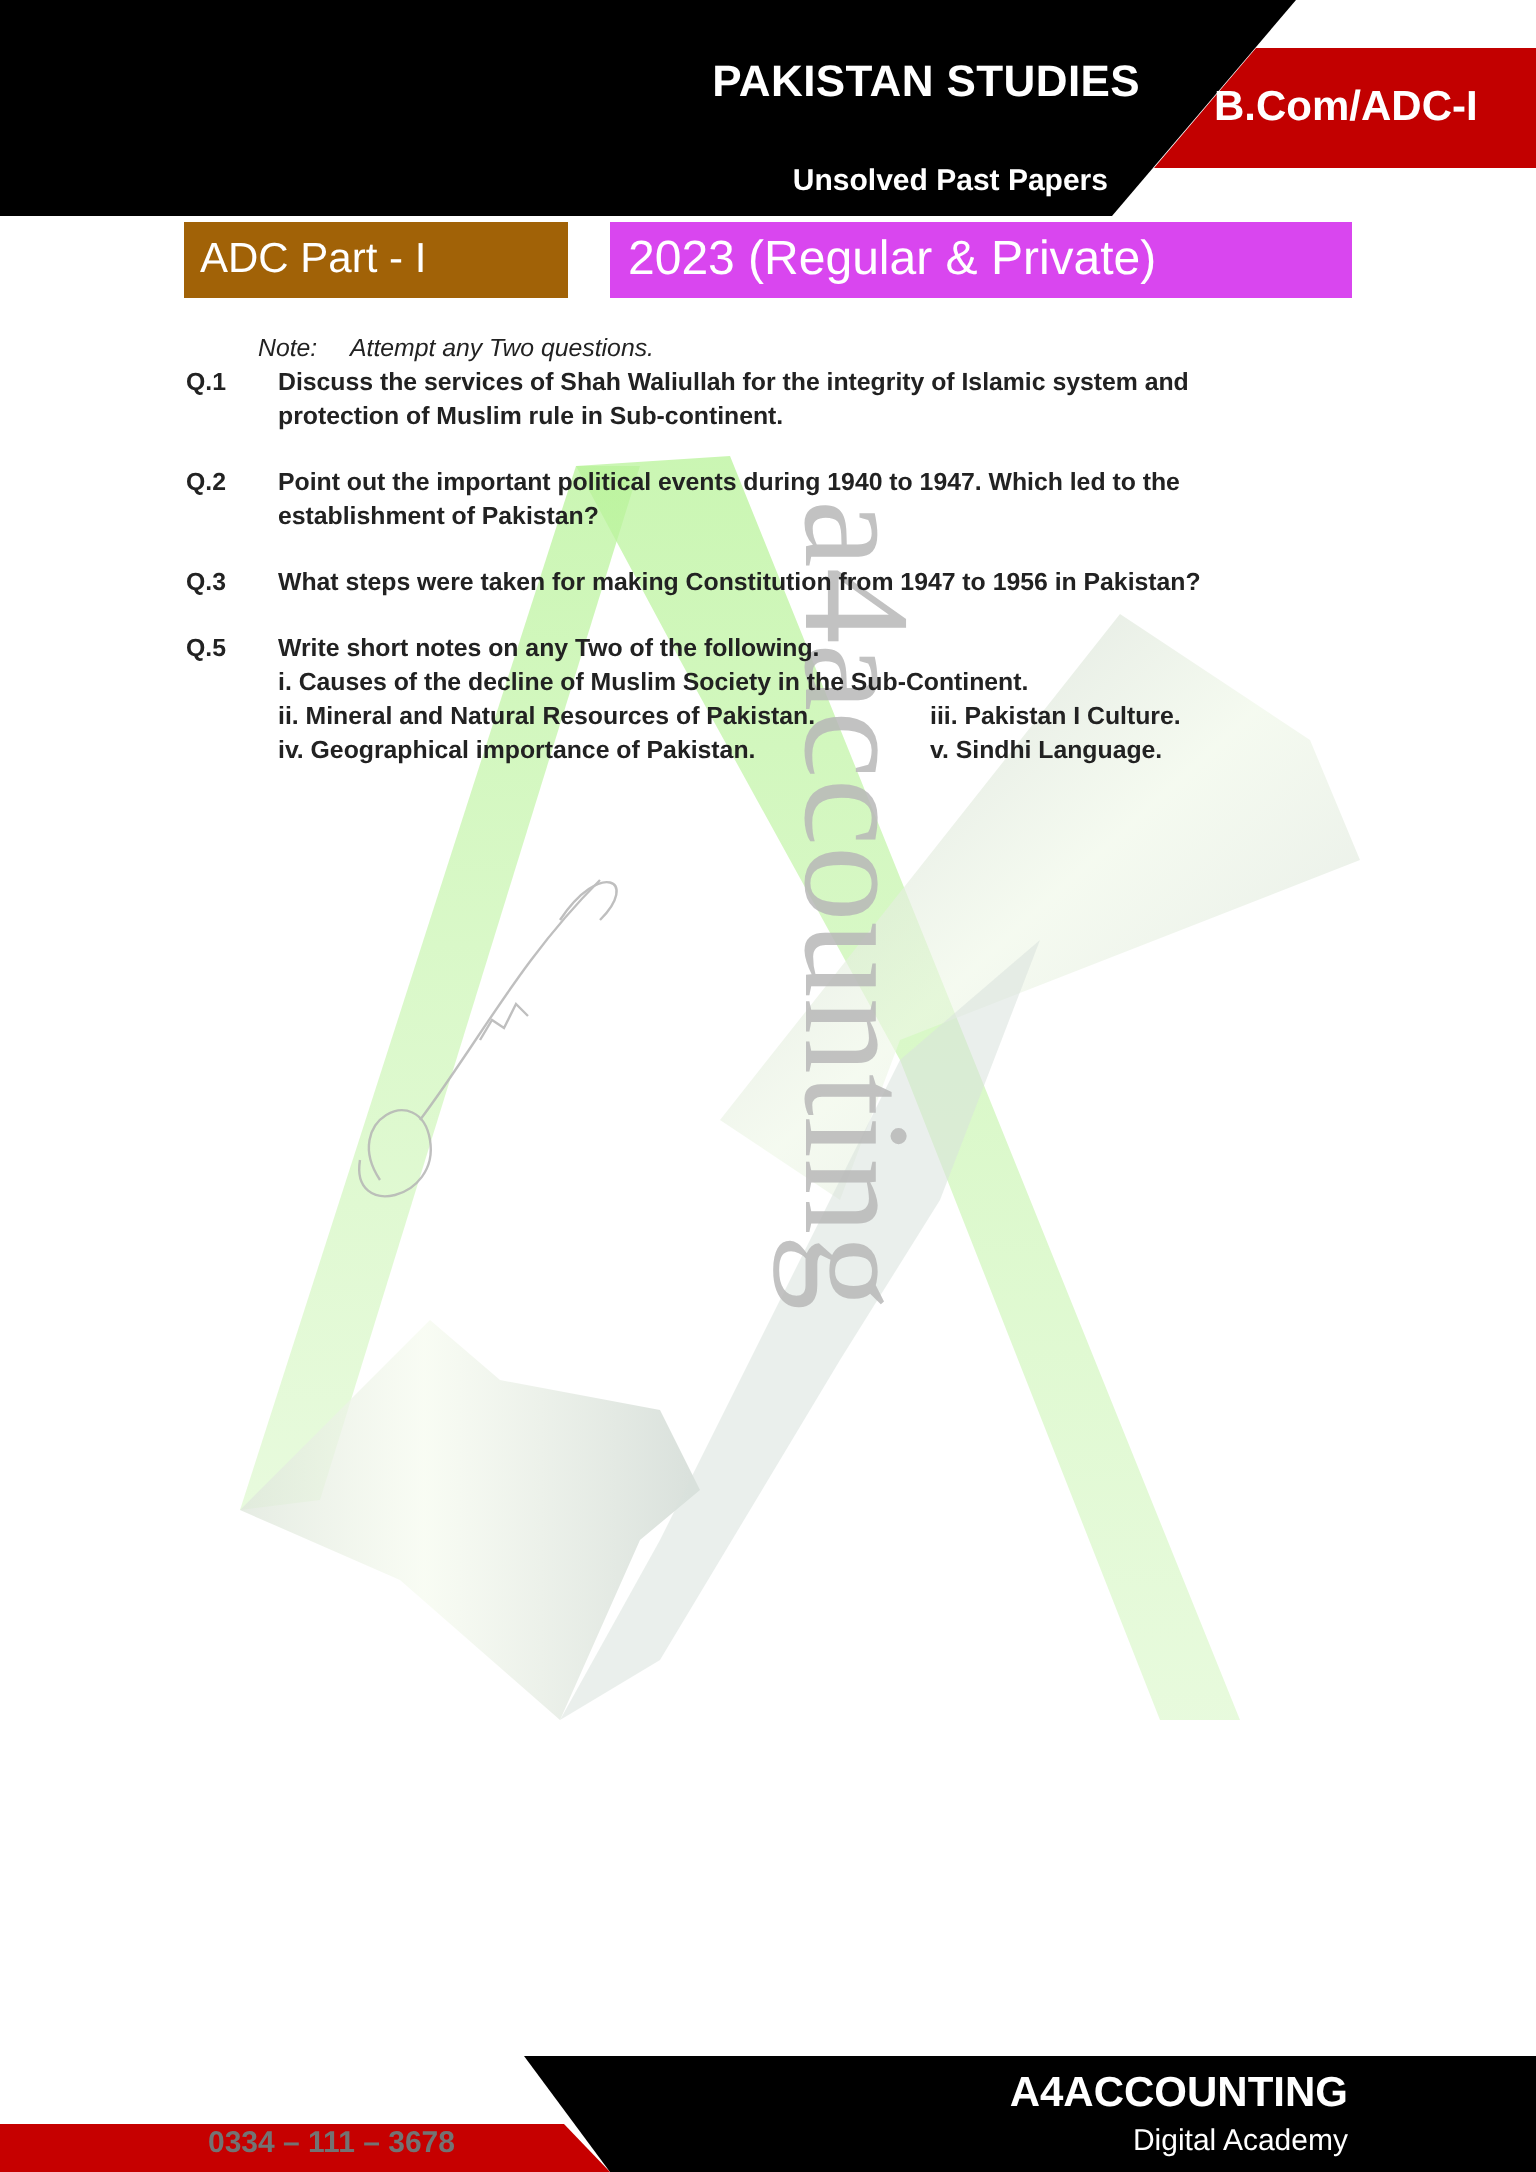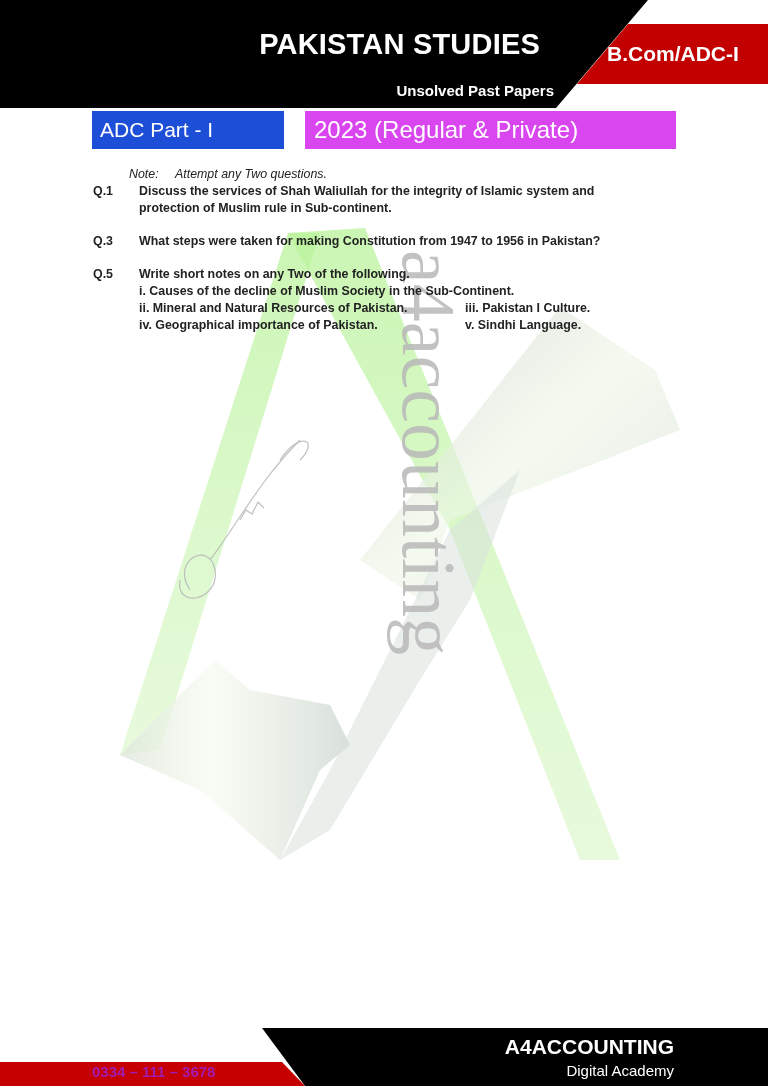--- a/index.html
+++ b/index.html
@@ -14,35 +14,35 @@
     position:absolute; left:0; top:0; width:768px; height:108px;
     background:#000;
     clip-path: polygon(0 0, 648px 0, 556px 108px, 0 108px);
   }
   .hdr-red {
     position:absolute; left:0; top:24px; width:768px; height:60px;
     background:#c20000;
     clip-path: polygon(628px 0, 768px 0, 768px 60px, 577px 60px);
   }
   .hdr-title {
-    position:absolute; right:228px; top:28px;
-    color:#fff; font-weight:bold; font-size:29px; letter-spacing:0.2px;
+    position:absolute; right:198px; top:28px;
+    color:#fff; font-weight:bold; font-size:22px; letter-spacing:0.2px;
     white-space:nowrap;
   }
   .hdr-subtitle {
     position:absolute; right:214px; top:82px;
     color:#fff; font-weight:bold; font-size:15px; white-space:nowrap;
   }
   .hdr-course {
     position:absolute; left:607px; top:42px;
     color:#fff; font-weight:bold; font-size:21px; white-space:nowrap;
   }
   .band-red {
     position:absolute; left:92px; top:111px; width:192px; height:38px;
-    background:#1d4ed8; color:#fff;
+    background:#a16207; color:#fff;
     font-size:21px; line-height:38px; padding-left:8px; box-sizing:border-box;
     white-space:nowrap;
   }
   .band-gray {
     position:absolute; left:305px; top:111px; width:371px; height:38px;
     background:#d946ef; color:#fff;
     font-size:24px; line-height:38px; padding-left:9px; box-sizing:border-box;
     white-space:nowrap;
   }
   
@@ -63,21 +63,21 @@
   
   .ftr-black {
     position:absolute; left:0; top:1028px; width:768px; height:58px; background:#000;
     clip-path: polygon(262px 0, 768px 0, 768px 58px, 305px 58px);
   }
   .ftr-red {
     position:absolute; left:0; top:1062px; width:305px; height:24px; background:#c60000;
     clip-path: polygon(0 0, 282px 0, 305px 24px, 0 24px);
   }
   .ftr-phone {
-    position:absolute; left:92px; top:1063px; color:#a21caf; font-weight:bold; font-size:15px; white-space:nowrap;
+    position:absolute; left:104px; top:1063px; color:#737373; font-weight:bold; font-size:15px; white-space:nowrap;
   }
   .ftr-brand {
     position:absolute; right:94px; top:1035px; color:#fff; font-weight:bold; font-size:21px; white-space:nowrap;
   }
   .ftr-sub {
     position:absolute; right:94px; top:1062px; color:#fff; font-size:15px; white-space:nowrap;
   }
 </style>
 </head>
 <body>
@@ -132,20 +132,24 @@
   <div class="note">
     <span class="lbl">Note:</span>
     <span>Attempt any Two questions.</span>
   </div>
 
   <div class="q">
     <span class="num">Q.1</span>
     <span class="txt">Discuss the services of Shah Waliullah for the integrity of Islamic system and protection of Muslim rule in Sub-continent.</span>
   </div>
   <div class="q">
+    <span class="num">Q.2</span>
+    <span class="txt">Point out the important political events during 1940 to 1947. Which led to the establishment of Pakistan?</span>
+  </div>
+  <div class="q">
     <span class="num">Q.3</span>
     <span class="txt">What steps were taken for making Constitution from 1947 to 1956 in Pakistan?</span>
   </div>
   <div class="q">
     <span class="num">Q.5</span>
     <div class="txt">
       <div>Write short notes on any Two of the following.</div>
       <div>i. Causes of the decline of Muslim Society in the Sub-Continent.</div>
       <div class="opt-row">
         <span class="c1">ii. Mineral and Natural Resources of Pakistan.</span>

